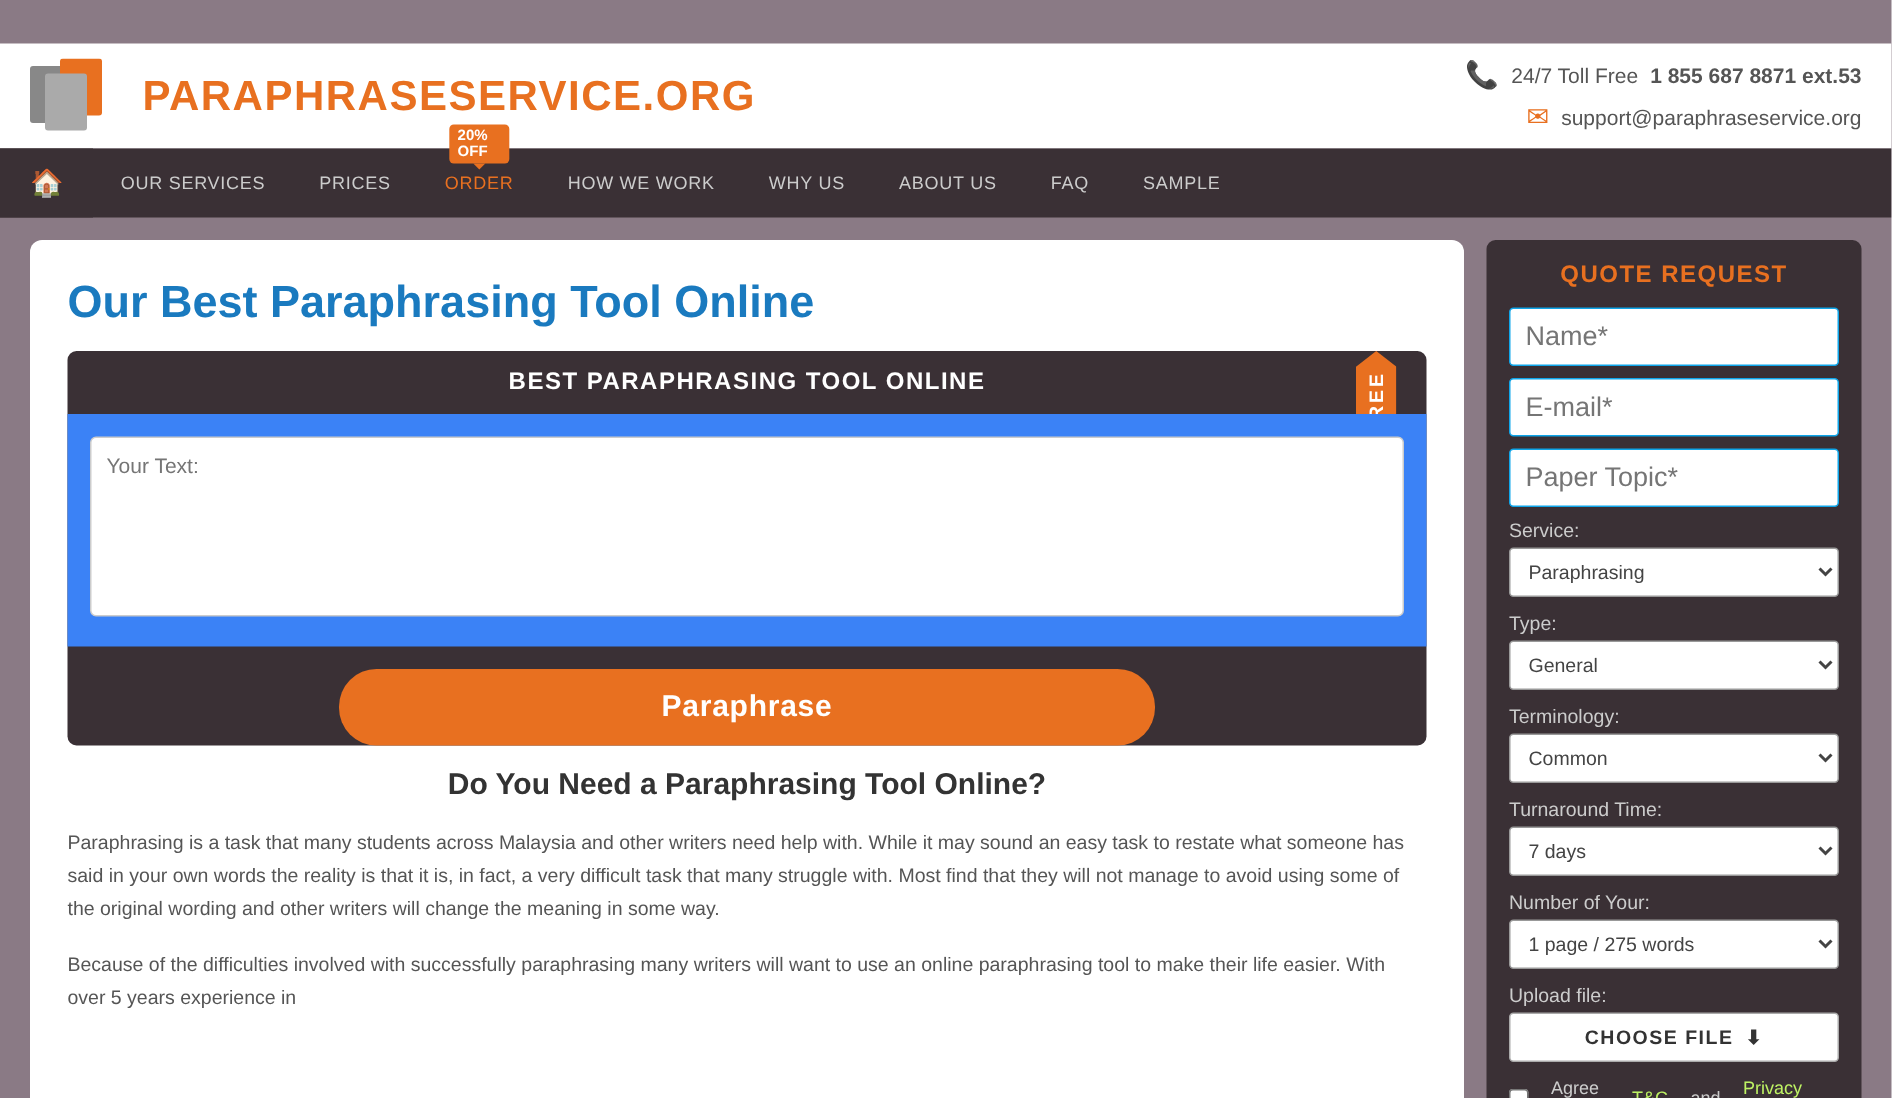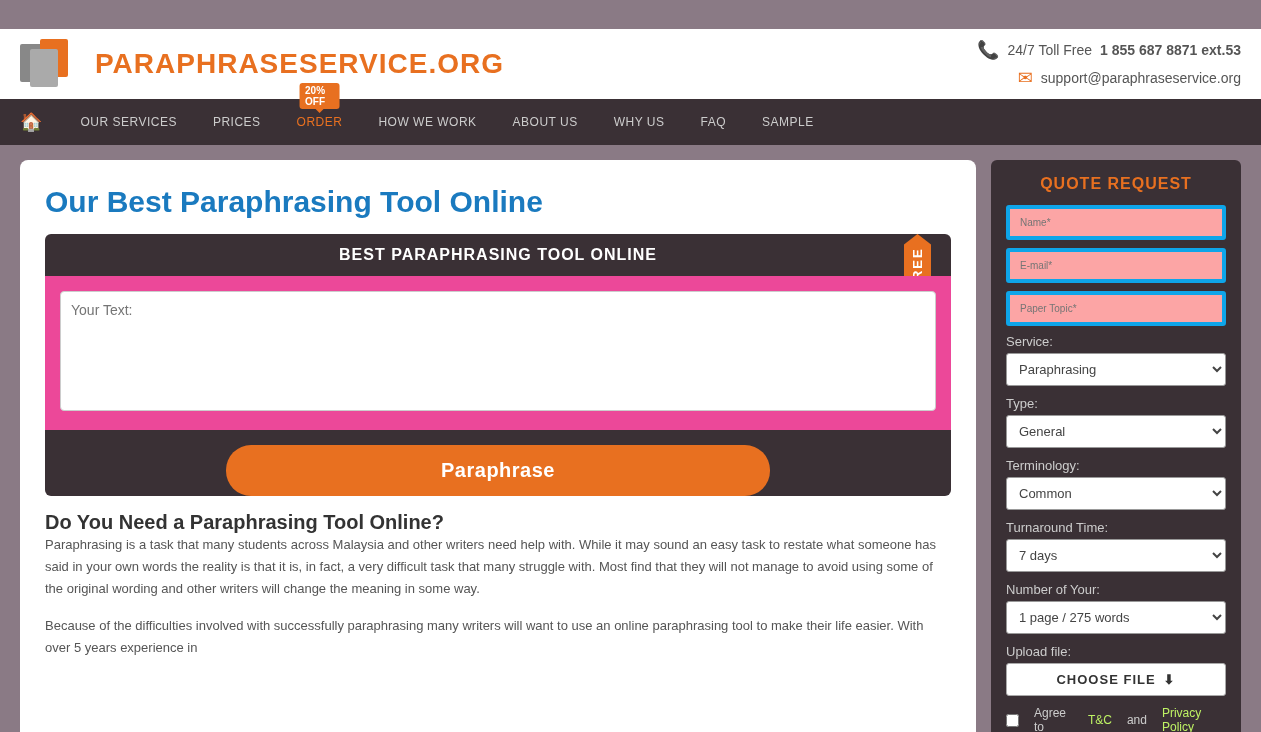--- a/index.html
+++ b/index.html
@@ -126,21 +126,21 @@
       transform: rotate(180deg);
       padding: 8px 6px;
       letter-spacing: 2px;
       clip-path: polygon(0 0, 100% 0, 100% 85%, 50% 100%, 0 85%);
       height: 70px;
       display: flex;
       align-items: center;
       justify-content: center;
     }
     .tool-textarea-area {
-      background: #ec4899;
+      background: #3b82f6;
       padding: 15px;
       position: relative;
       min-height: 150px;
     }
     .tool-textarea {
       width: 100%;
       min-height: 120px;
       border: 1px solid #ccc;
       border-radius: 4px;
       padding: 10px;
@@ -163,21 +163,22 @@
       font-weight: bold;
       cursor: pointer;
       letter-spacing: 0.5px;
     }
 
     
     .content-h2 {
       font-size: 20px;
       color: #333;
       font-weight: bold;
-      margin-bottom: 0;
+      margin-bottom: 16px;
+      text-align: center;
     }
     .content-p {
       font-size: 13px;
       color: #555;
       line-height: 1.7;
       margin-bottom: 15px;
     }
 
     
     .right-panel {
@@ -192,24 +193,24 @@
       font-size: 16px;
       font-weight: bold;
       text-align: center;
       margin-bottom: 12px;
       letter-spacing: 1px;
     }
     .form-input {
       width: 100%;
       padding: 8px 10px;
       margin-bottom: 8px;
-      border: 4px solid #0ea5e9;
-      border-radius: 3px;
-      font-size: 10px;
-      background: #fca5a5;
+      border: 1px solid #0ea5e9;
+      border-radius: 3px;
+      font-size: 18px;
+      background: #ffffff;
       color: #555;
     }
     .form-label {
       color: #ccc;
       font-size: 13px;
       margin-bottom: 4px;
       display: block;
     }
     .form-select {
       width: 100%;
@@ -307,22 +308,22 @@
 
 <div class="nav-bar">
   <div class="nav-home">🏠</div>
   <a class="nav-item">OUR SERVICES</a>
   <a class="nav-item">PRICES</a>
   <div class="order-badge">
     <div class="badge-tag">20% OFF</div>
     <a class="nav-item active">ORDER</a>
   </div>
   <a class="nav-item">HOW WE WORK</a>
+  <a class="nav-item">WHY US</a>
   <a class="nav-item">ABOUT US</a>
-  <a class="nav-item">WHY US</a>
   <a class="nav-item">FAQ</a>
   <a class="nav-item">SAMPLE</a>
 </div>
 
 <div class="main-content">
 
   <div class="left-panel">
     <h1 class="page-title">Our Best Paraphrasing Tool Online</h1>
 
     <div class="tool-box">

